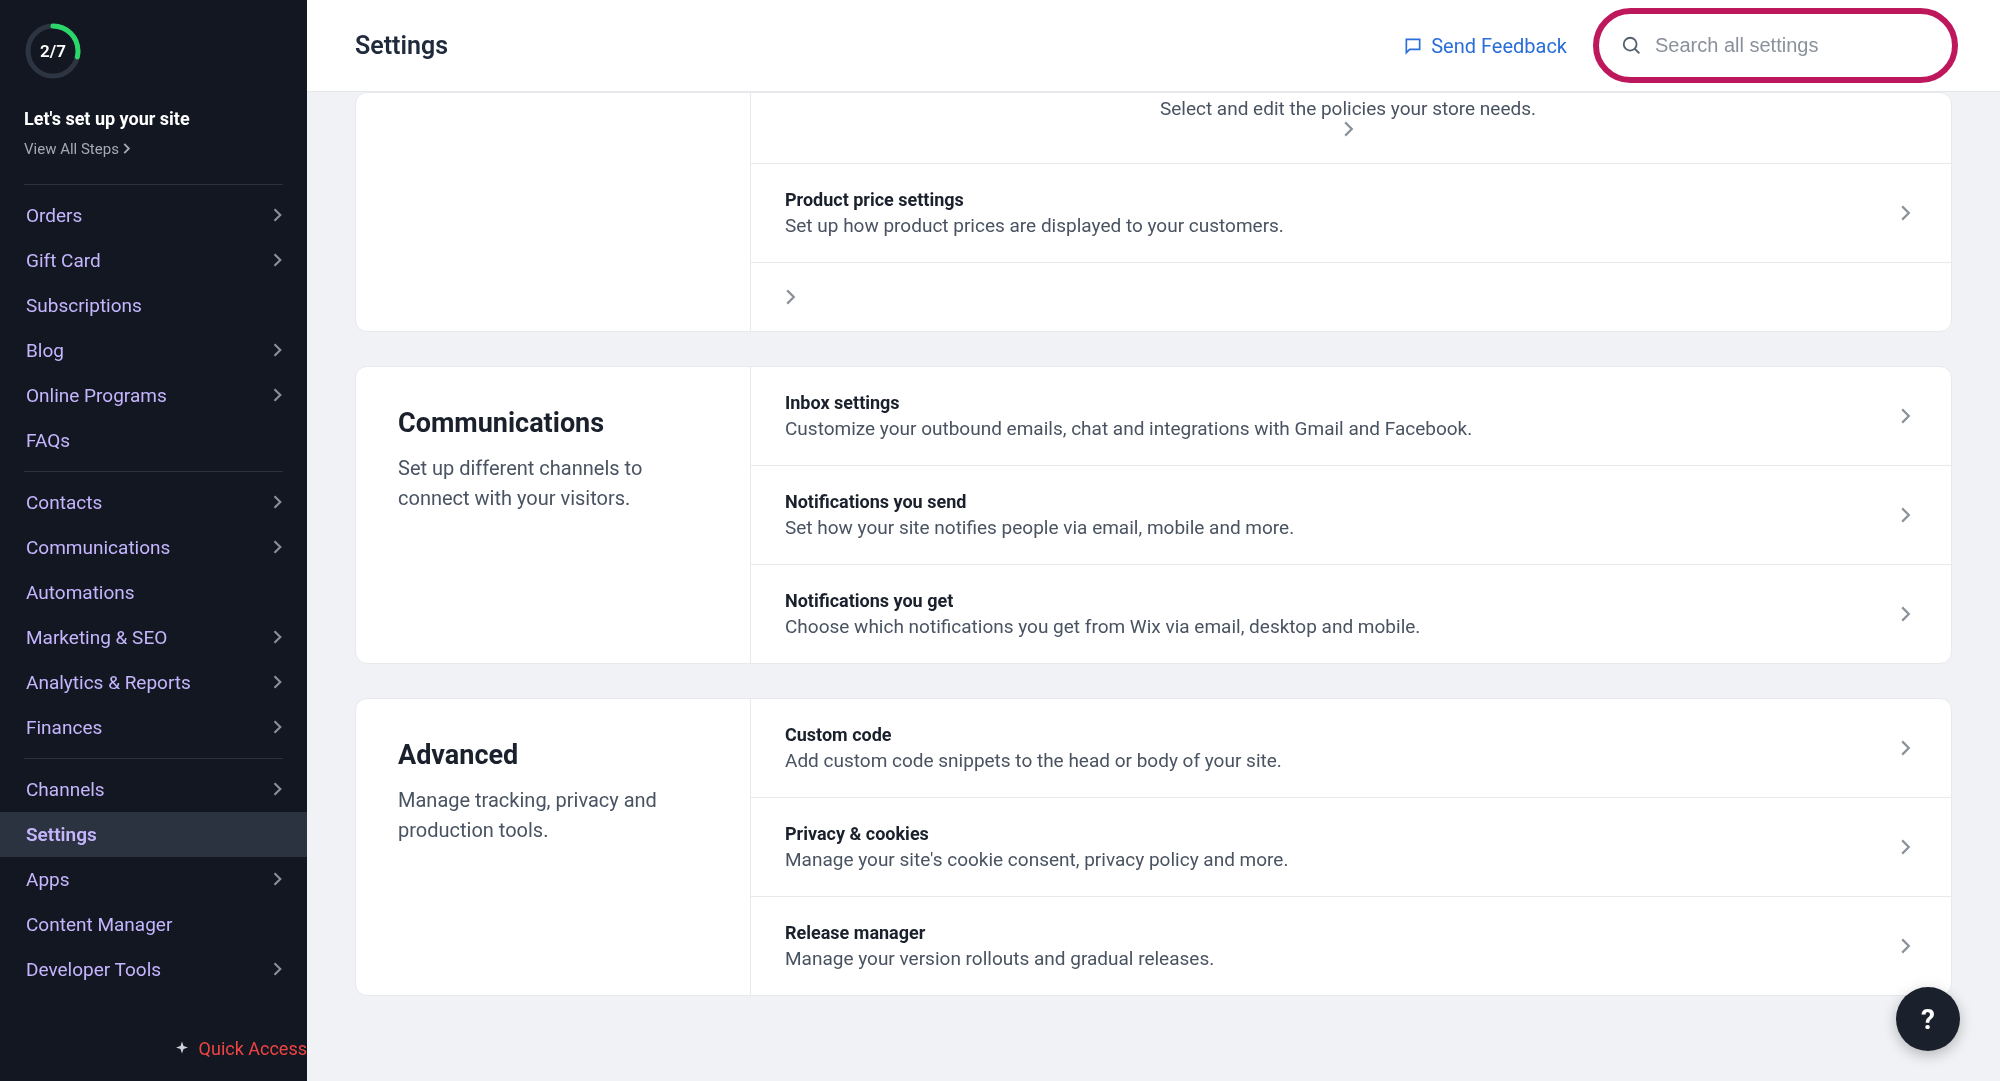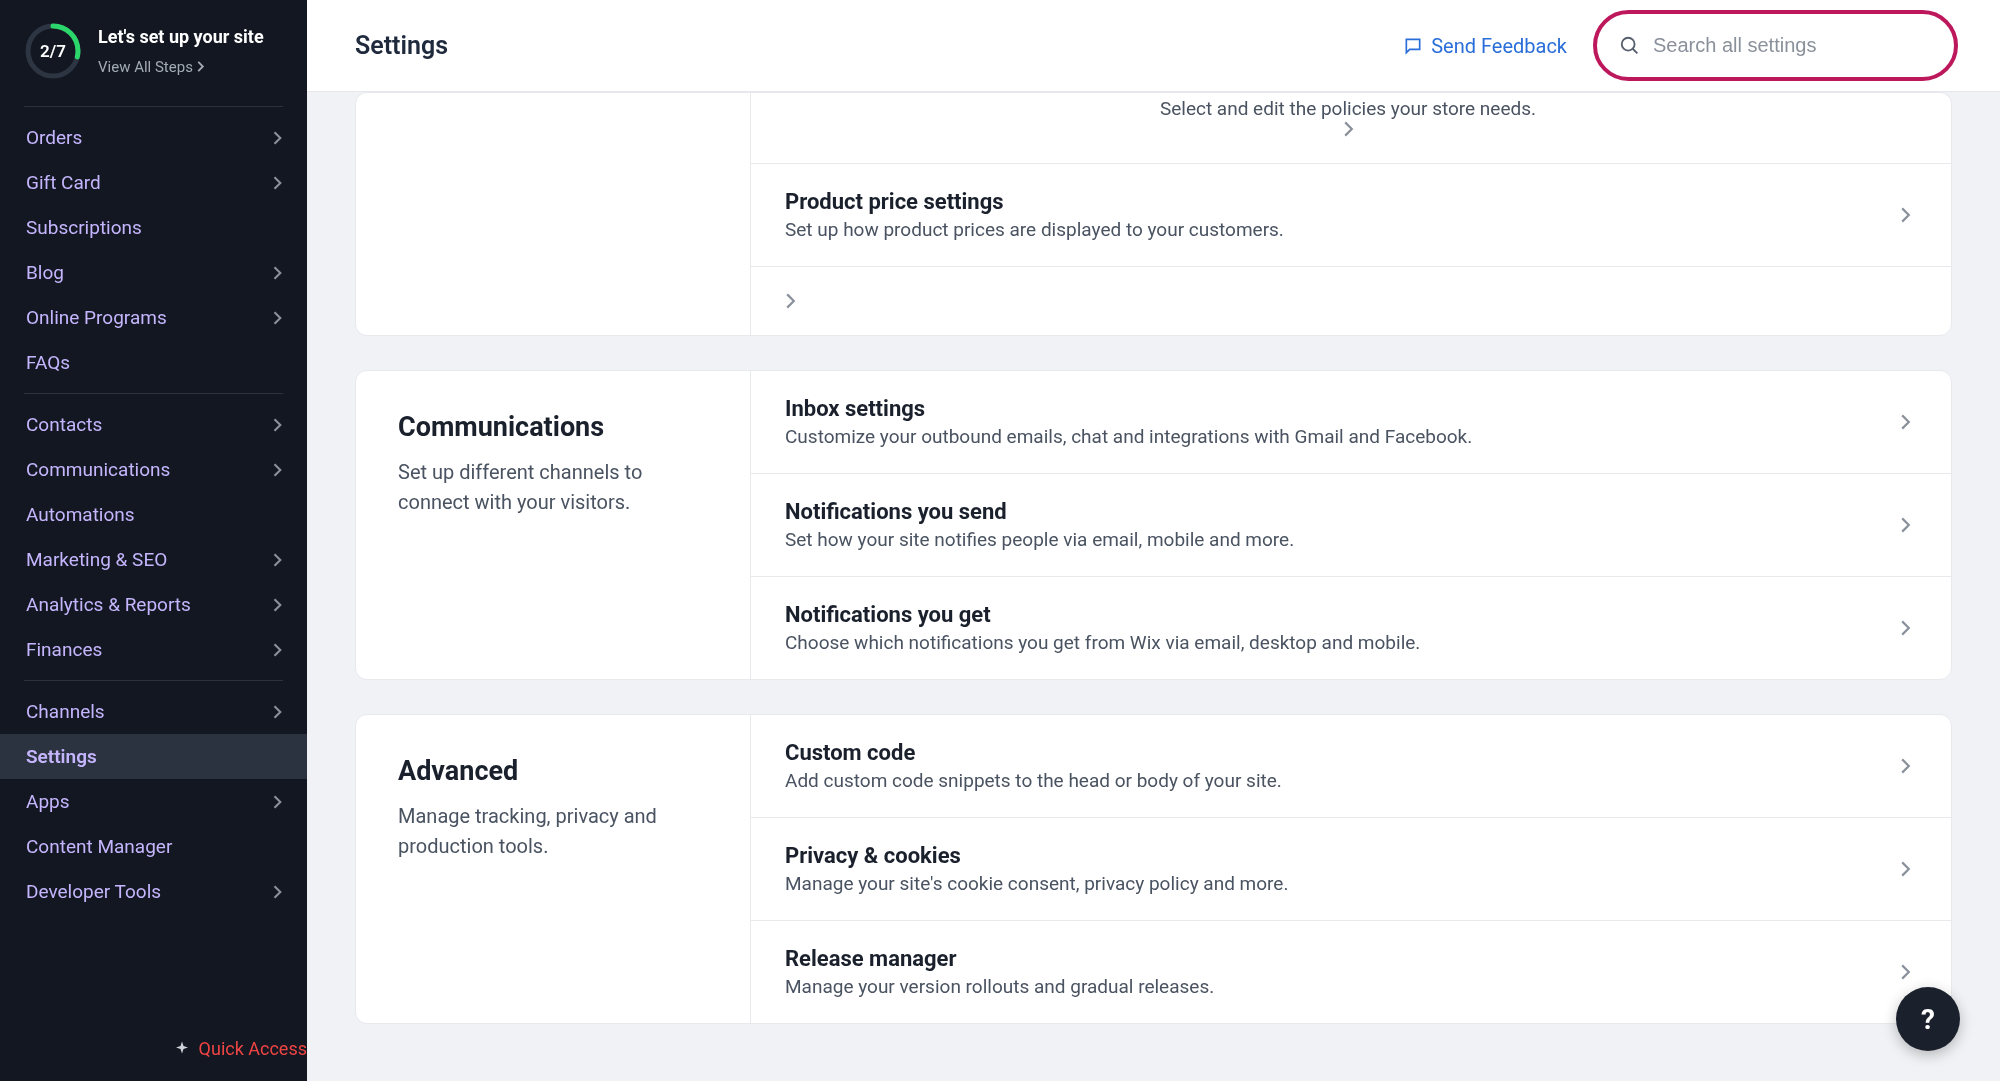--- a/index.html
+++ b/index.html
@@ -5,21 +5,21 @@
 * { margin: 0; padding: 0; box-sizing: border-box; }
 body { font-family: -apple-system, BlinkMacSystemFont, "Segoe UI", Roboto, Helvetica, Arial, sans-serif; background: #f0f2f5; width: 2000px; height: 1081px; overflow: hidden; display: flex; }
 
 
 .sidebar { width: 307px; height: 100%; background: #121721; color: #fff; display: flex; flex-direction: column; position: relative; }
 .sidebar-scroll { overflow-y: auto; flex: 1; }
 .sidebar-scroll::-webkit-scrollbar { width: 10px; }
 .sidebar-scroll::-webkit-scrollbar-track { background: transparent; }
 .sidebar-scroll::-webkit-scrollbar-thumb { background: #444c5a; border-radius: 5px; }
 
-.setup-block { padding: 22px 24px 18px 24px; display: flex; align-items: center; gap: 16px; }
+.setup-block { padding: 22px 24px 18px 24px; display: flex; align-items: flex-start; gap: 28px; flex-direction: column; }
 .progress-ring { width: 58px; height: 58px; position: relative; flex-shrink: 0; }
 .progress-ring svg { transform: rotate(-90deg); }
 .progress-ring .bg-circle { stroke: #2e3542; }
 .progress-ring .fg-circle { stroke: #2bd66a; stroke-linecap: round; }
 .progress-text { position: absolute; top: 50%; left: 50%; transform: translate(-50%, -50%); font-size: 17px; font-weight: 600; }
 .setup-text { display: flex; flex-direction: column; }
 .setup-title { font-size: 18px; font-weight: 700; line-height: 1.25; }
 .setup-link { font-size: 15px; color: #a3aab5; margin-top: 9px; display: flex; align-items: center; gap: 4px; cursor: pointer; }
 
 .divider { height: 1px; background: #2c323d; margin: 8px 24px; }
@@ -30,36 +30,36 @@
 
 .quick-access { padding: 22px 0; text-align: center; color: #ef4444; font-size: 18px; display: flex; align-items: center; justify-content: flex-end; gap: 8px; cursor: pointer; }
 
 
 .main { flex: 1; height: 100%; background: #f0f2f5; display: flex; flex-direction: column; overflow: hidden; }
 
 .topbar { height: 92px; background: #fff; border-bottom: 1px solid #e5e7eb; display: flex; align-items: center; justify-content: space-between; padding: 0 42px 0 48px; }
 .page-title { font-size: 25px; font-weight: 600; color: #1f2a3d; }
 .topbar-right { display: flex; gap: 26px; }
 .feedback-link { display: flex; align-items: center; gap: 8px; color: #2a6ed9; font-size: 20px; cursor: pointer; }
-.search-box { display: flex; align-items: center; gap: 12px; border: 4px solid #be185d; border-radius: 999px; padding: 20px 22px; width: 365px; color: #6b7280; }
+.search-box { display: flex; align-items: center; gap: 12px; border: 6px solid #be185d; border-radius: 999px; padding: 20px 22px; width: 365px; color: #6b7280; }
 .search-input { border: none; outline: none; font-size: 20px; color: #1f2a3d; flex: 1; background: transparent; }
 .search-input::placeholder { color: #8a919b; }
 
 .content { flex: 1; overflow-y: auto; padding: 0 48px 48px 48px; }
 
 .card { background: #fff; border-radius: 12px; margin-top: 34px; display: flex; border: 1px solid #e7e9ed; }
 .card.first { margin-top: 0; }
 .card-left { width: 395px; padding: 40px 42px; border-right: 1px solid #e7e9ed; }
 .card-left h2 { font-size: 27px; font-weight: 700; color: #1a202c; margin-bottom: 14px; }
 .card-left p { font-size: 20px; color: #4a5361; line-height: 1.5; }
 .card-right { flex: 1; display: flex; flex-direction: column; }
 
 .row { display: flex; align-items: center; justify-content: space-between; padding: 25px 40px 25px 34px; border-bottom: 1px solid #e7e9ed; cursor: pointer; }
 .row:last-child { border-bottom: none; }
-.row-text h3 { font-size: 22px; font-weight: 700; color: #1a202c; margin-bottom: 4px; }
+.row-text h3 { font-size: 18px; font-weight: 700; color: #1a202c; margin-bottom: 4px; }
 .row-text p { font-size: 19px; color: #4a5361; }
 .row-chevron { color: #8a919b; flex-shrink: 0; }
 
 .help-btn { position: fixed; bottom: 30px; right: 40px; width: 64px; height: 64px; border-radius: 50%; background: #1a202c; color: #fff; display: flex; align-items: center; justify-content: center; font-size: 28px; font-weight: 700; cursor: pointer; box-shadow: 0 4px 14px rgba(0,0,0,.25); }
 
 .chev-svg { width: 10px; height: 14px; }
 .chev-svg-lg { width: 11px; height: 18px; }
 .small-chev { width: 8px; height: 11px; }
 </style>
 </head>

